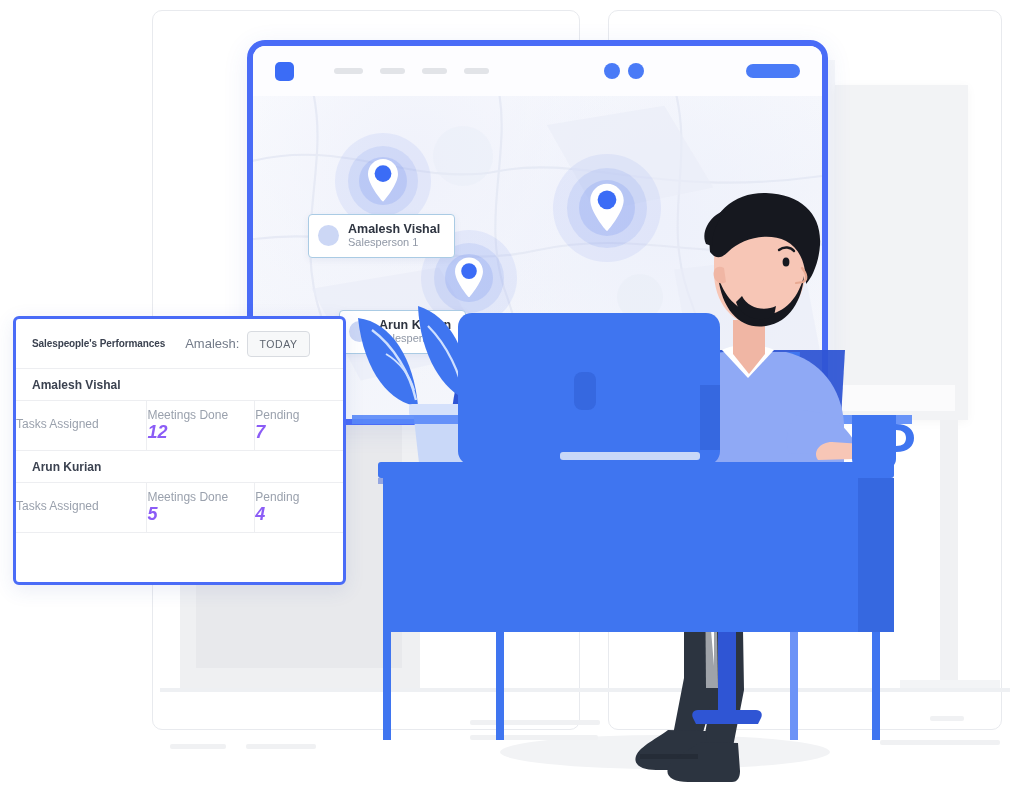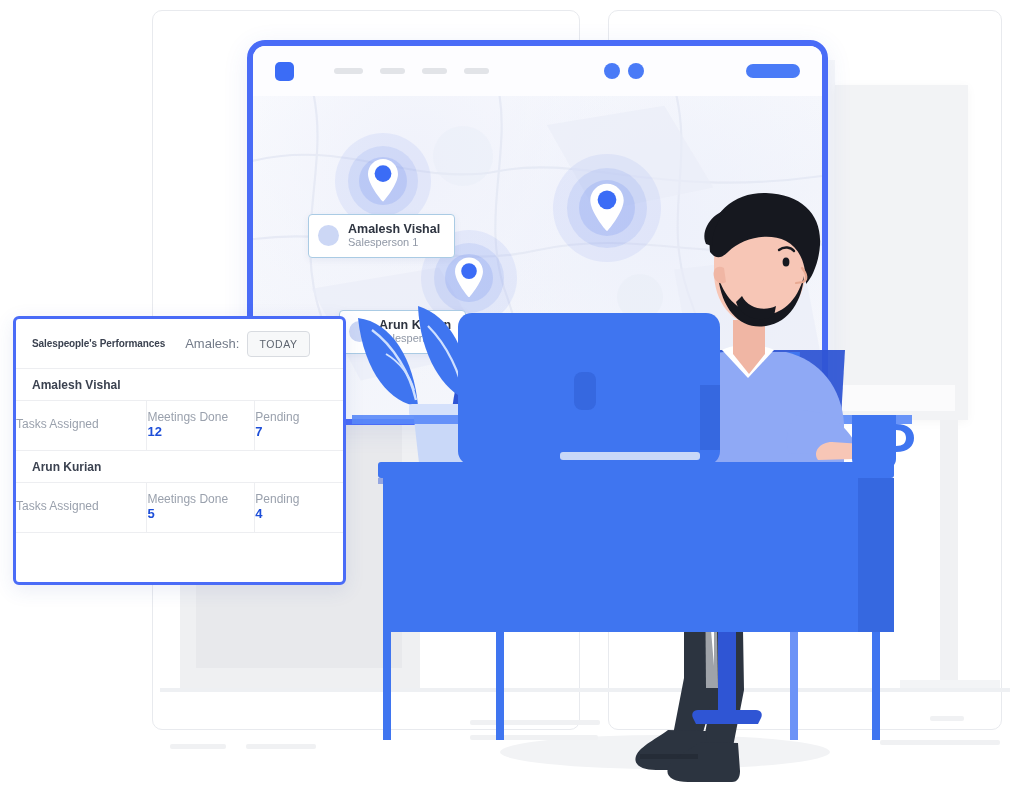--- a/index.html
+++ b/index.html
@@ -275,24 +275,25 @@
   }
   .metric-cell:last-child { border-right: none; }
   .metric-cell.wide { flex: 1.22 1 0; }
   .metric-cell.narrow { flex: 0.82 1 0; }
   .metric-label {
     font-size: 12px;
     color: #9aa1ad;
     line-height: 1.1;
   }
   .metric-value {
-    font-size: 13px;
+    font-size: 18px;
     font-weight: 700;
-    color: #1d4ed8;
+    color: #8b5cf6;
     line-height: 1.1;
+    font-style: italic;
   }
   .perf-footer { height: 42px; }
 </style>
 </head>
 <body>
 
 <div class="stage">
 
   <div class="bg-frame bg-frame-left"></div>
   <div class="bg-frame bg-frame-right"></div>

